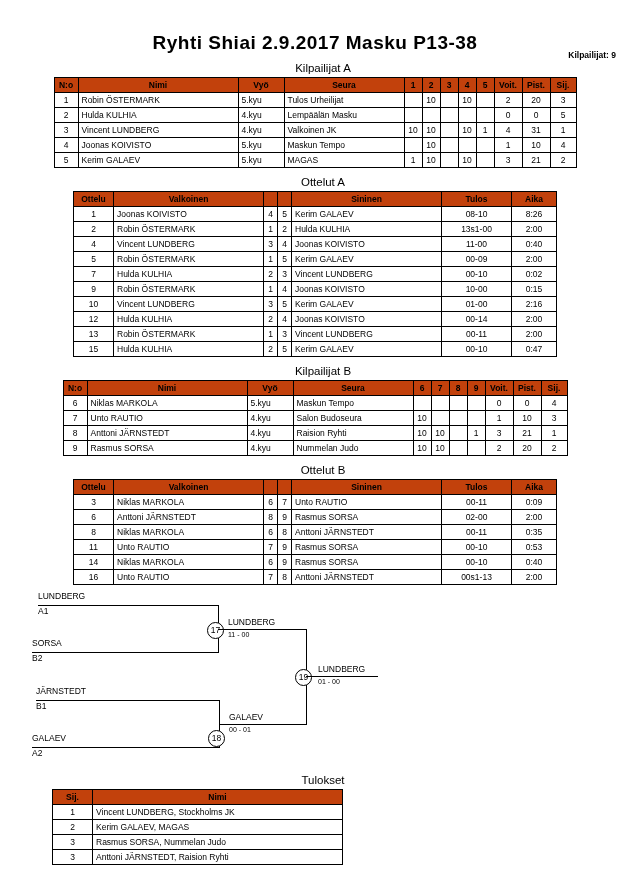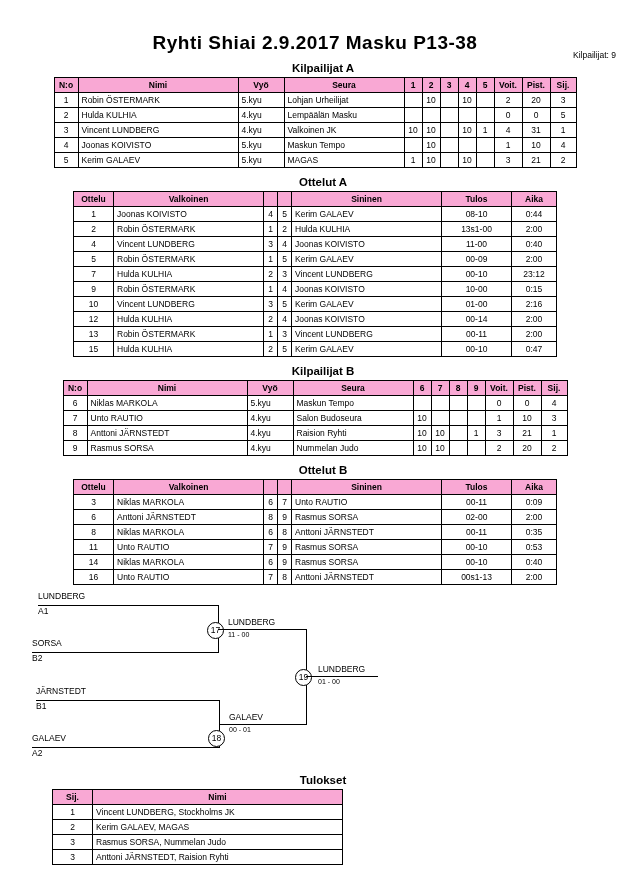--- a/index.html
+++ b/index.html
@@ -17,45 +17,45 @@
     font-size:19px;
     font-weight:bold;
     letter-spacing:0.5px;
     margin-top:32px;
   }
   .competitors-count{
     position:absolute;
     right:14px;
     top:50px;
     font-size:8.5px;
-    font-weight:normal;
+    font-weight:bold;
   }
   .section-title{
     text-align:center;
     font-size:11.5px;
-    font-weight:bold;
+    font-weight:normal;
     margin:8px 0 3px 0;
     padding-left:16px;
   }
   table{
     border-collapse:collapse;
     font-size:8.5px;
   }
   .tbl{
     border:1px solid #000;
   }
   .tbl th, .tbl td{
     border:1px solid #000;
     padding:1px 3px;
     height:12px;
     line-height:12px;
     white-space:nowrap;
   }
   .tbl th{
-    background:#f9a8d4;
+    background:#c2410c;
     font-weight:bold;
     text-align:center;
   }
   .c{text-align:center;}
   .l{text-align:left;}
   .wrap{display:flex;justify-content:center;}
 
   
   .comp col.no{width:24px;}
   .comp col.name{width:160px;}
@@ -155,21 +155,21 @@
           <th>Voit.</th>
           <th>Pist.</th>
           <th>Sij.</th>
         </tr>
       </thead>
       <tbody>
         <tr>
           <td class="c">1</td>
           <td class="l">Robin ÖSTERMARK</td>
           <td class="l">5.kyu</td>
-          <td class="l">Lohjan Urheilijat</td>
+          <td class="l">Tulos Urheilijat</td>
           <td class="c"></td>
           <td class="c">10</td>
           <td class="c"></td>
           <td class="c">10</td>
           <td class="c"></td>
           <td class="c">2</td>
           <td class="c">20</td>
           <td class="c">3</td>
         </tr>
         <tr>
@@ -256,21 +256,21 @@
         </tr>
       </thead>
       <tbody>
         <tr>
           <td class="c">1</td>
           <td class="l">Joonas KOIVISTO</td>
           <td class="c">4</td>
           <td class="c">5</td>
           <td class="l">Kerim GALAEV</td>
           <td class="c">08-10</td>
-          <td class="c">0:44</td>
+          <td class="c">8:26</td>
         </tr>
         <tr>
           <td class="c">2</td>
           <td class="l">Robin ÖSTERMARK</td>
           <td class="c">1</td>
           <td class="c">2</td>
           <td class="l">Hulda KULHIA</td>
           <td class="c">13s1-00</td>
           <td class="c">2:00</td>
         </tr>
@@ -292,21 +292,21 @@
           <td class="c">00-09</td>
           <td class="c">2:00</td>
         </tr>
         <tr>
           <td class="c">7</td>
           <td class="l">Hulda KULHIA</td>
           <td class="c">2</td>
           <td class="c">3</td>
           <td class="l">Vincent LUNDBERG</td>
           <td class="c">00-10</td>
-          <td class="c">23:12</td>
+          <td class="c">0:02</td>
         </tr>
         <tr>
           <td class="c">9</td>
           <td class="l">Robin ÖSTERMARK</td>
           <td class="c">1</td>
           <td class="c">4</td>
           <td class="l">Joonas KOIVISTO</td>
           <td class="c">10-00</td>
           <td class="c">0:15</td>
         </tr>

